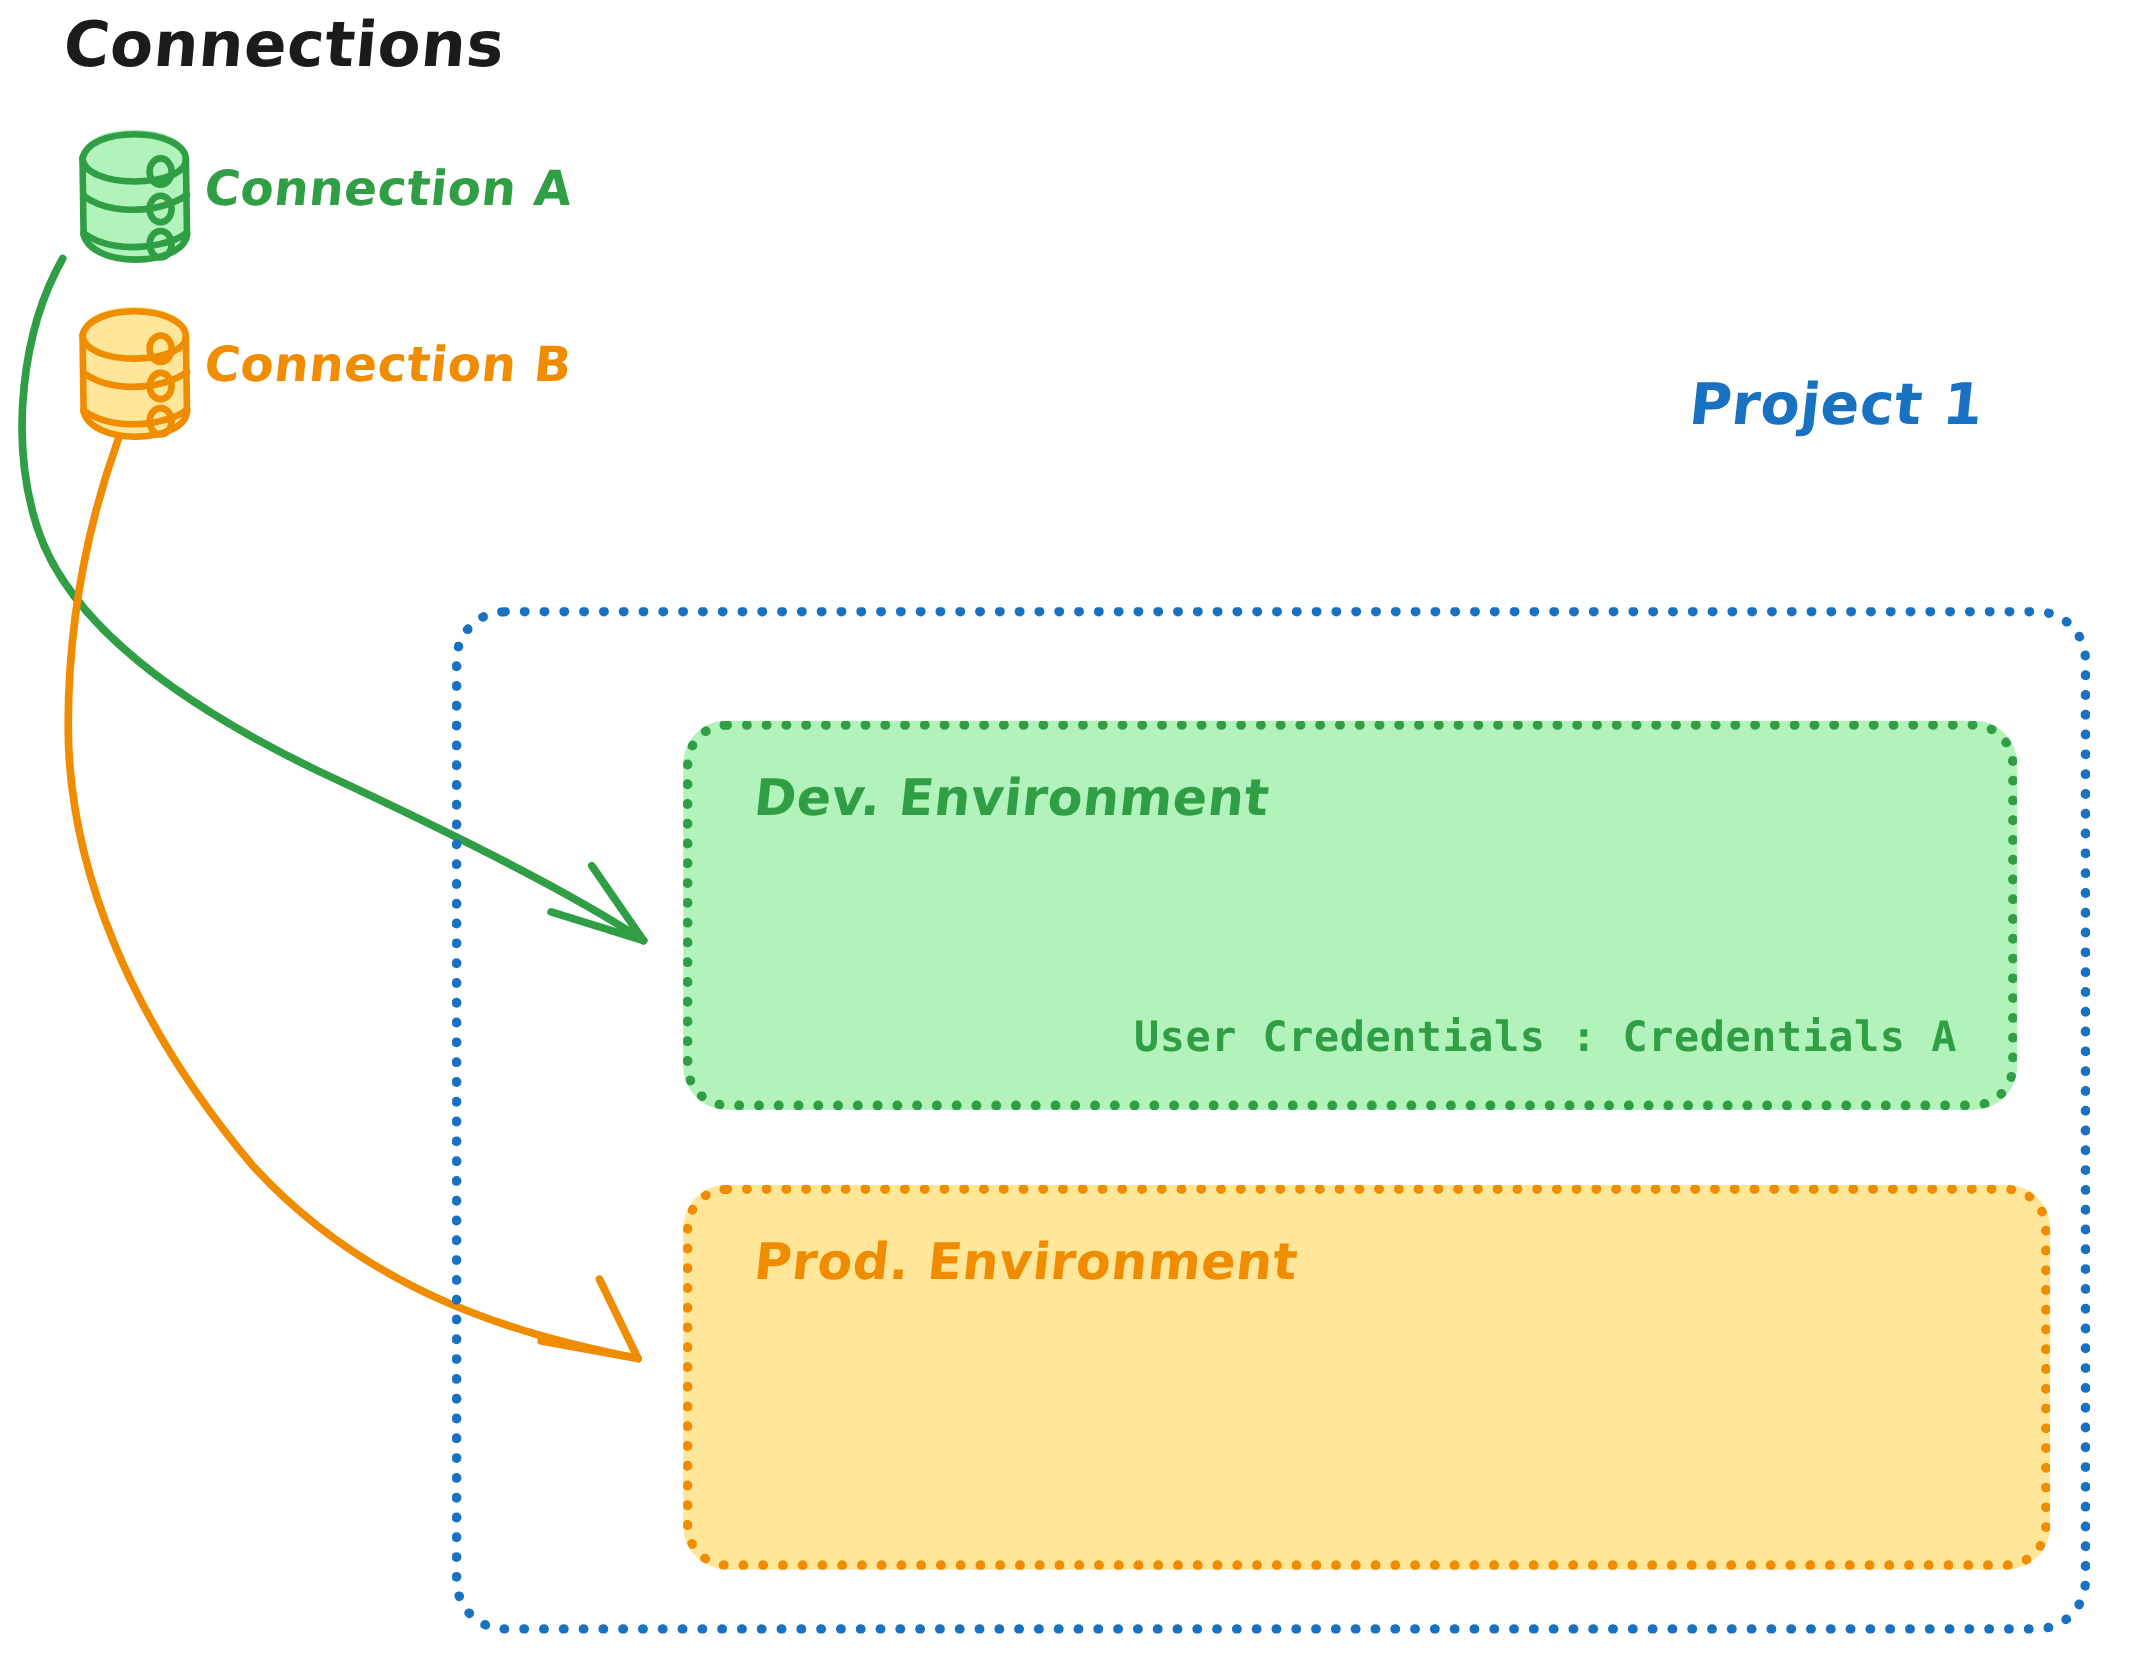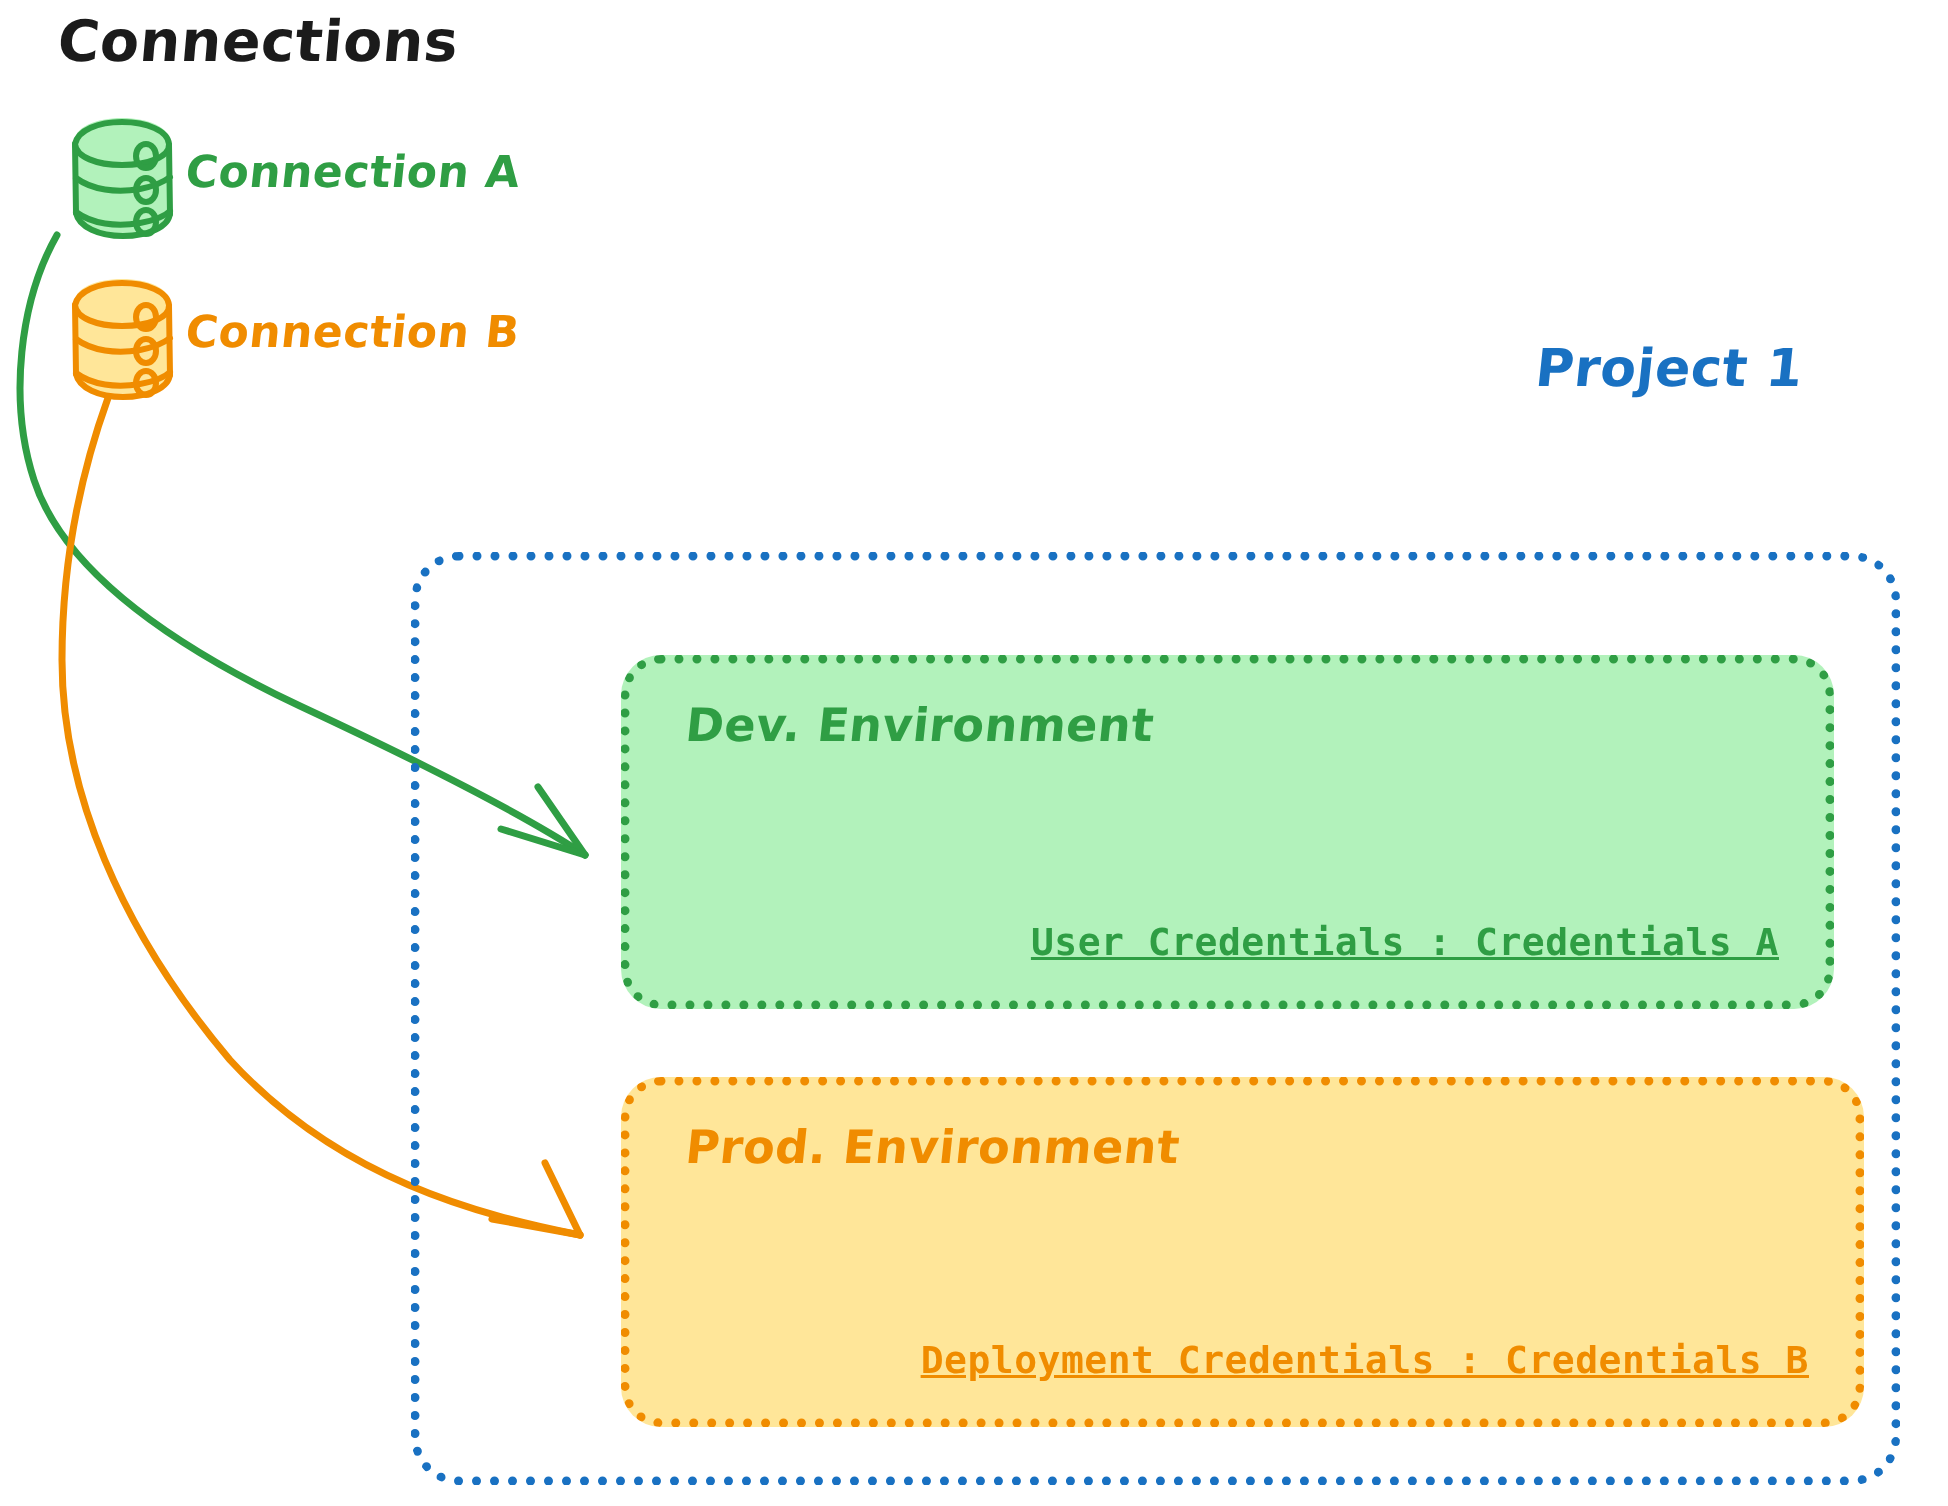--- a/index.html
+++ b/index.html
@@ -33,21 +33,20 @@
     font-weight: 700;
     letter-spacing: 0.5px;
     white-space: nowrap;
     position: absolute;
   }
   .mono {
     font-family: "DejaVu Sans Mono", monospace;
     font-weight: 700;
     white-space: nowrap;
     position: absolute;
-    text-decoration: underline;
   }
 
   #title-connections {
     left: 58px;
     top: 8px;
     font-size: 57px;
     color: #1b1b1b;
     transform: skewX(-5deg);
   }
 
@@ -202,18 +201,17 @@
 
   <div id="project-box">
 
     <div class="env-box" id="dev-environment-box" style="left:201px; top:94px;">
       <div class="hand env-title" id="dev-environment-title">Dev. Environment</div>
       <div class="mono env-cred" id="dev-credentials">User Credentials : Credentials A</div>
     </div>
 
     <div class="env-box" id="prod-environment-box" style="left:201px; top:516px;">
       <div class="hand env-title" id="prod-environment-title">Prod. Environment</div>
-      <div class="mono env-cred" id="prod-credentials">Deployment Credentials : Credentials B</div>
     </div>
 
   </div>
 
 </div>
 
 </body></html>

